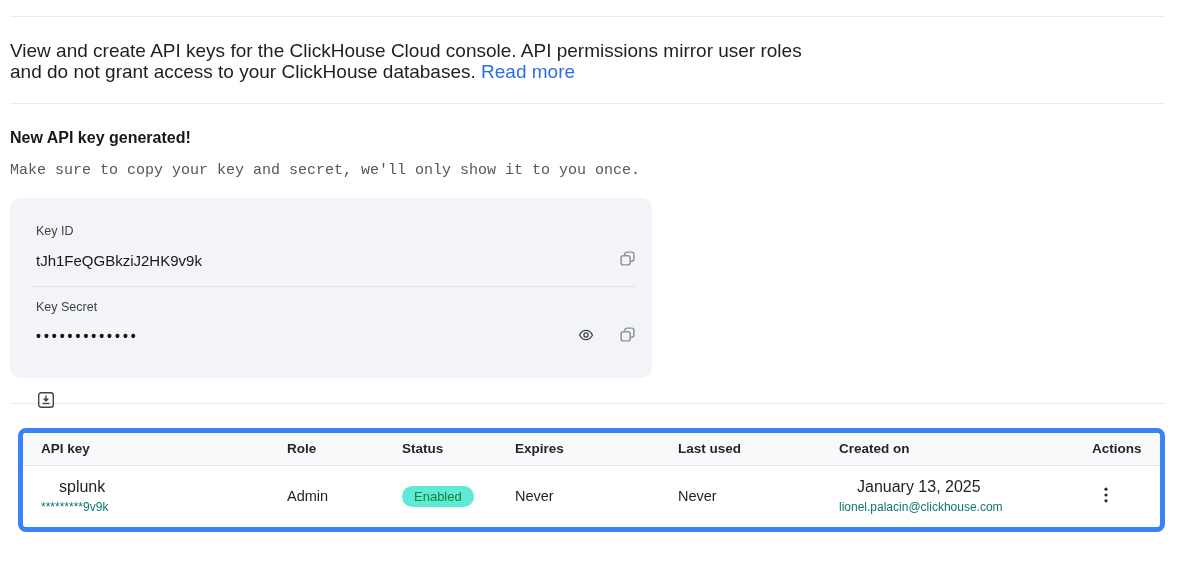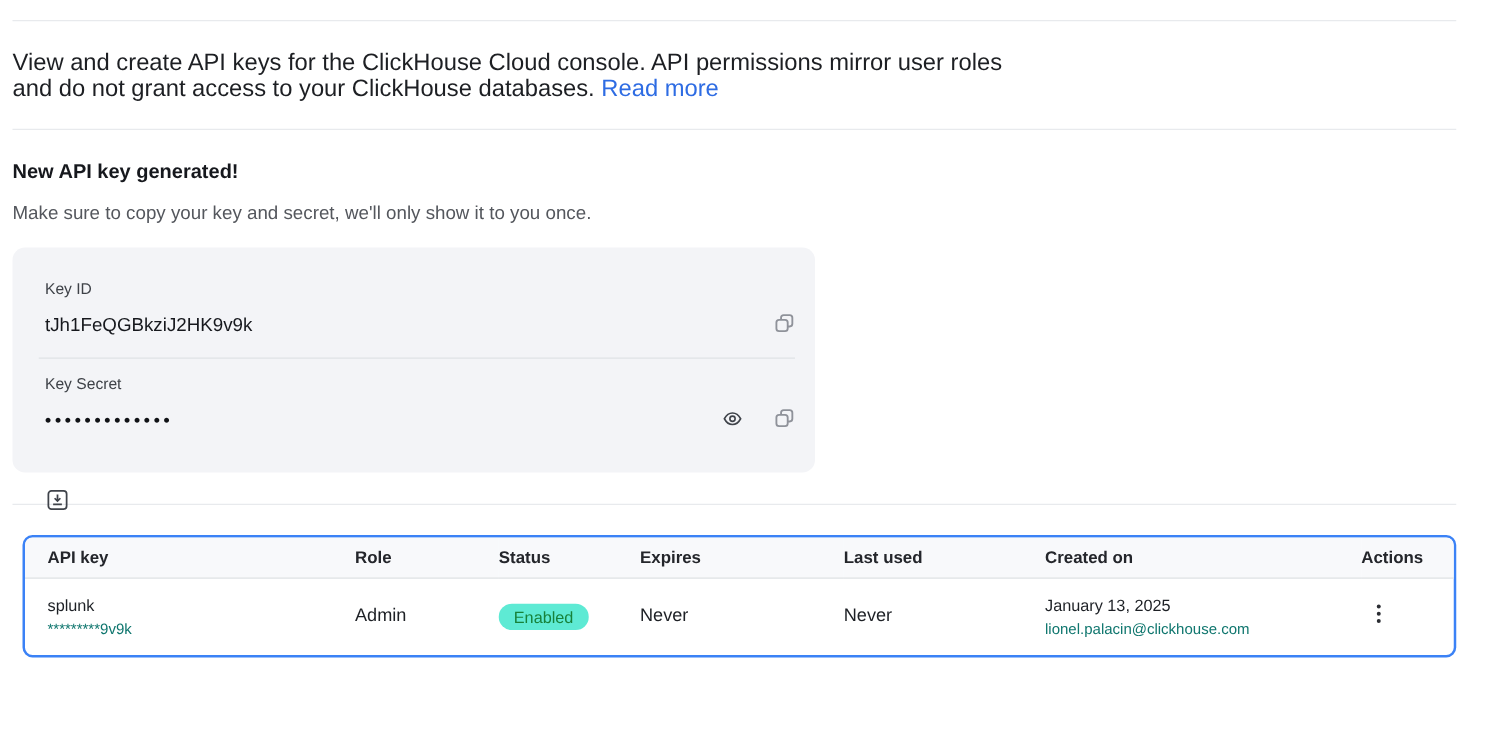--- a/index.html
+++ b/index.html
@@ -43,20 +43,21 @@
   .banner-title {
     margin-top: 25px;
     font-size: 16px;
     font-weight: 700;
     color: #16181d;
   }
   .banner-subtitle {
     margin-top: 15px;
     font-size: 15px;
     color: #54575d;
+    font-family: Liberation Mono, monospace;
   }
 
   .key-card {
     margin-top: 19px;
     width: 642px;
     height: 180px;
     background: #f3f4f7;
     border-radius: 10px;
     display: flex;
     flex-direction: column;
@@ -108,21 +109,21 @@
   }
   .card-right {
     width: 71px;
     display: flex;
     align-items: center;
     justify-content: center;
   }
 
   .table-wrap {
     margin: 24px 0 0 8px;
-    border: 2px solid #3b82f6;
+    border: 5px solid #3b82f6;
     border-radius: 8px;
     overflow: hidden;
   }
   table {
     width: 100%;
     border-collapse: collapse;
   }
   thead th {
     background: #f8f9fb;
     text-align: left;
@@ -135,21 +136,21 @@
   }
   thead th:first-child { padding-left: 18px; }
   tbody td {
     height: 62px;
     vertical-align: middle;
     font-size: 14.5px;
     color: #1d2025;
     padding: 0;
   }
   tbody td:first-child { padding-left: 18px; }
-  .cell-primary { font-size: 13px; color: #1d2025; }
+  .cell-primary { font-size: 16px; color: #1d2025; margin-left: 18px; }
   .cell-secondary { font-size: 12px; color: #0f766e; margin-top: 4px; }
   .status-badge {
     display: inline-block;
     background: #5eead4;
     color: #17823a;
     font-size: 13px;
     padding: 3px 12px;
     border-radius: 14px;
   }
   .kebab-btn { margin-left: 12px; }

